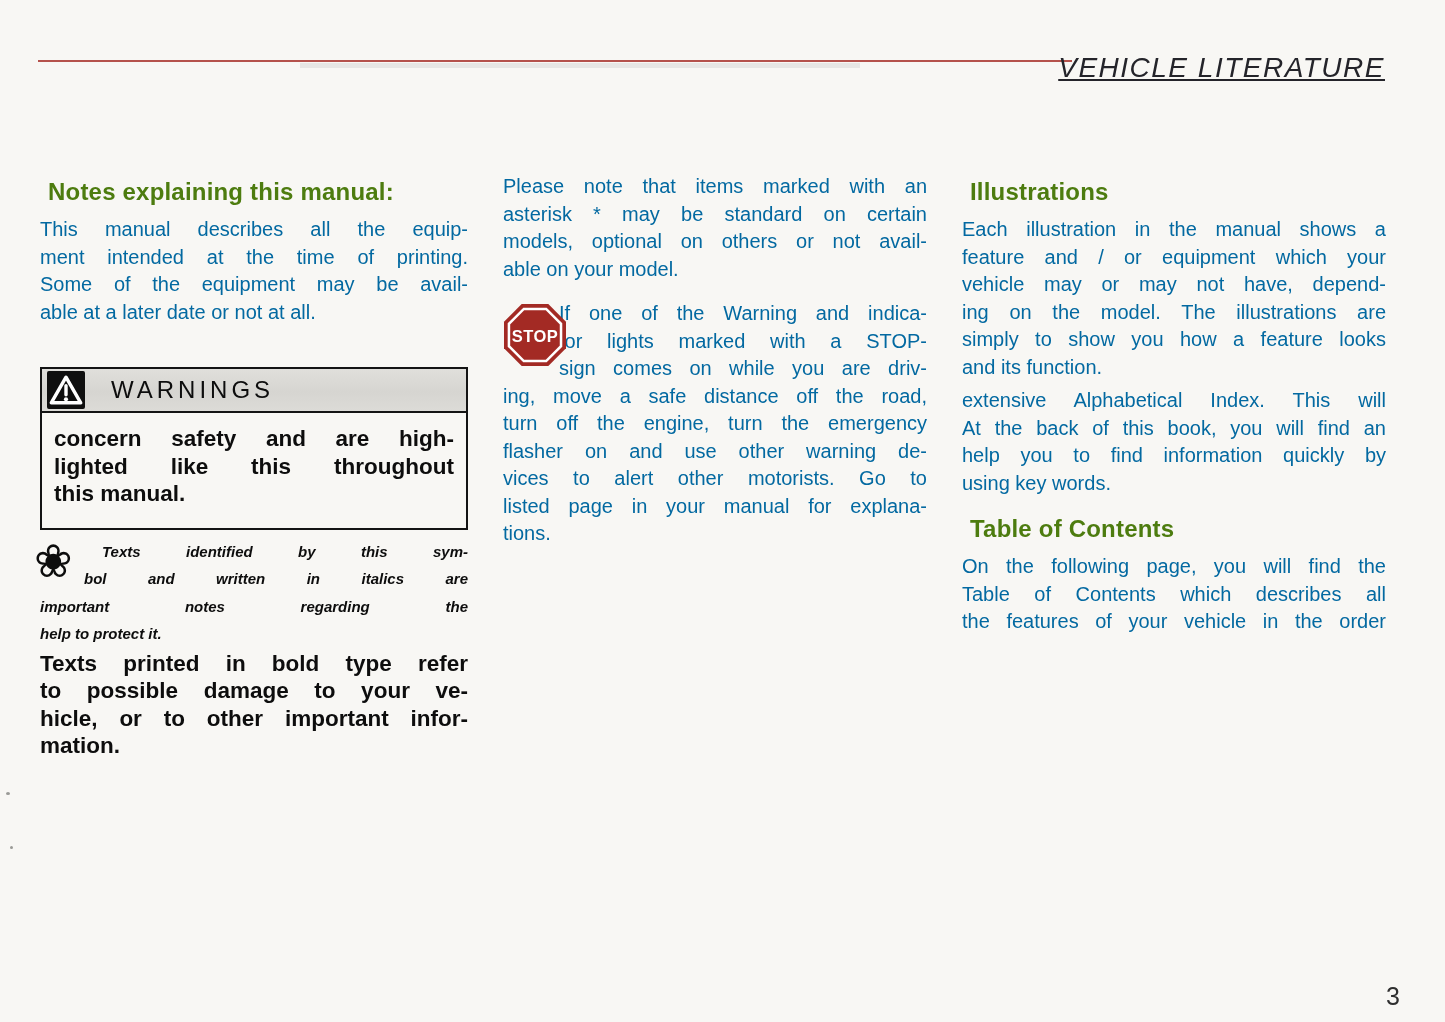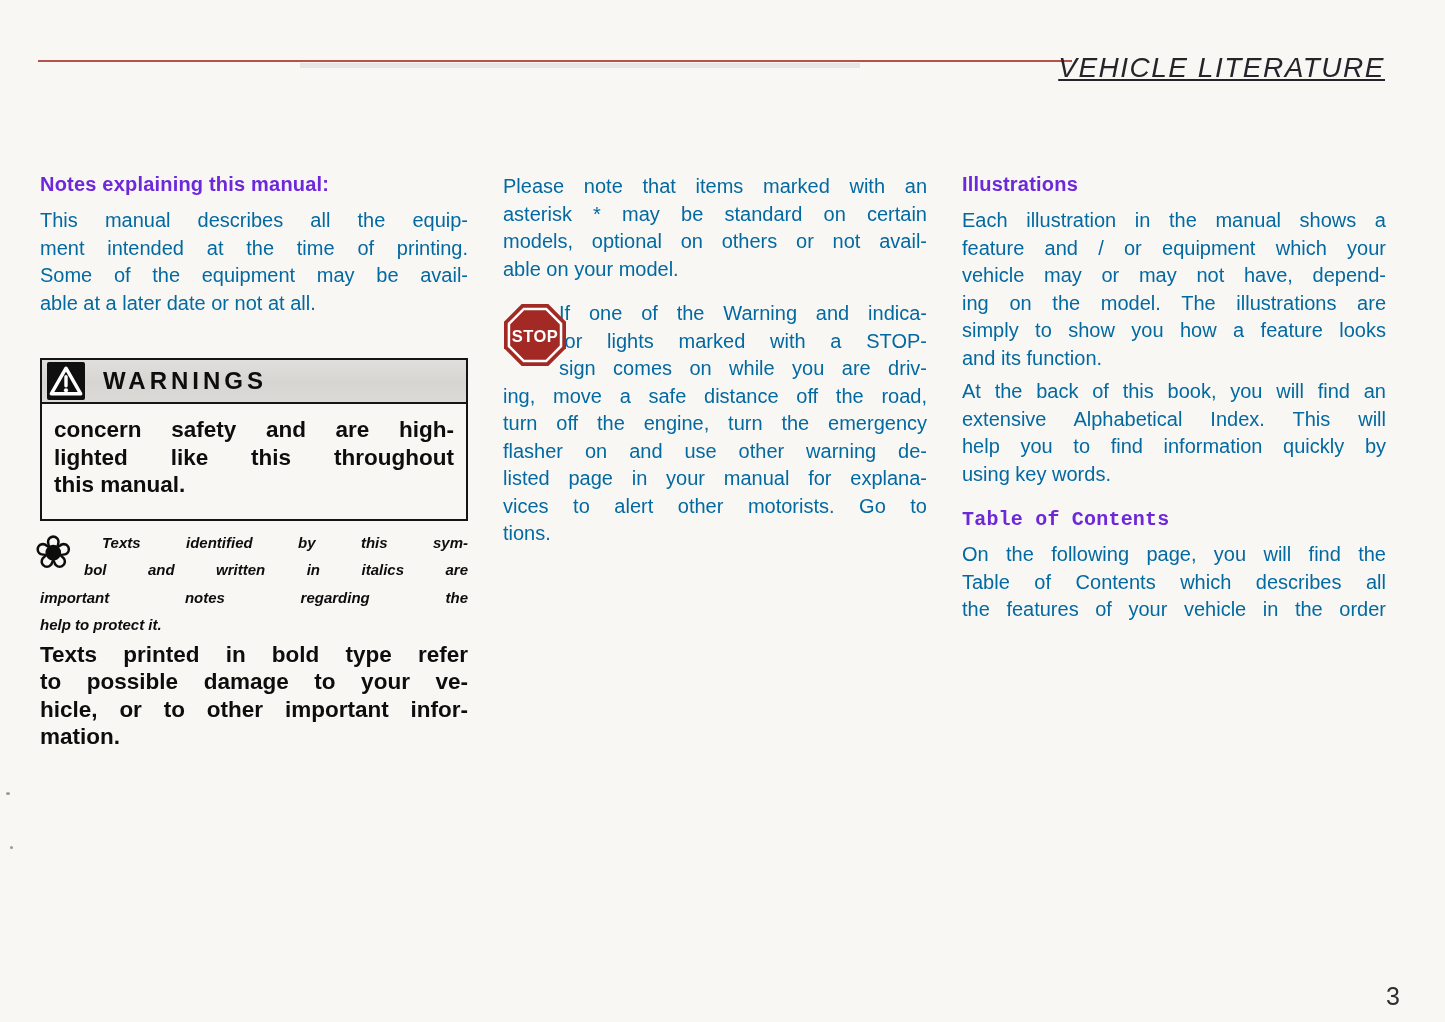--- a/index.html
+++ b/index.html
@@ -16,22 +16,22 @@
     font-size:28px; font-weight:400; font-style:italic; letter-spacing:1.5px;
     color:#24242a; white-space:nowrap;text-decoration:underline;
   }
   
   .col { position:absolute; top:168px; }
   .col1 { left:40px;  width:428px; }
   .col2 { left:503px; width:424px; padding-top:5px; }
   .col3 { left:962px; width:424px; }
   
   .red-heading {
-    margin:0; height:32px; line-height:32px;
-    font-size:20px; font-weight:700; color:#6d28d9; letter-spacing:0.2px;
+    margin:8px; height:32px; line-height:32px;
+    font-size:24px; font-weight:700; color:#4d7c0f; letter-spacing:0.2px;
   }
   
   .jlines { }
   .jline {
     height:27.5px; line-height:27.5px; overflow:hidden;
     text-align:justify; text-align-last:justify;
     font-size:20px; color:#0369a1;
   }
   .jline.last { text-align-last:left; }
   .all-just .jline.last { text-align-last:justify; }
@@ -40,38 +40,38 @@
   .mt7  { margin-top:7px; }
   
   .warnbox { margin-top:41px; border:2px solid #141414; }
   .warnhead {
     height:42px; display:flex; align-items:center;
     background:linear-gradient(180deg,#e0dfdb 0%,#d6d5d1 55%,#dcdbd7 100%);
     border-bottom:2px solid #141414;
   }
   .warnicon { width:38px; height:38px; margin-left:5px; flex:0 0 auto; display:block; }
   .warntitle {
-    margin-left:18px; font-size:24px; font-weight:700; color:#0d0d0d; letter-spacing:4px;text-align:right;
+    margin-left:26px; font-size:24px; font-weight:400; color:#0d0d0d; letter-spacing:4px;text-align:right;
   }
   .warnbody { padding:12px 12px 20px 12px; }
   .eco { position:relative; margin-top:8px; }
   .flower {
     position:absolute; left:-6px; top:-2px;
     font-size:46px; line-height:50px; color:#0d0d0d; font-style:normal;
   }
   .eco-l1 { margin-left:62px; }
   .eco-l2 { margin-left:44px; }
   .boldnote { margin-top:2px; }
   
   .stopnote { position:relative; margin-top:17px; }
   .stopicon { position:absolute; left:0; top:3px; width:64px; height:64px; }
   .stop-ind { margin-left:56px; }
   
   .h-gap1 { margin-top:17px; }
-  .h-gap2 { margin-top:16px;font-family:Liberation Mono, monospace; }
+  .h-gap2 { margin-top:16px; }
   .p-gap  { margin-top:6px; }
   .p-gap2 { margin-top:5px; }
   
   .page-number { position:absolute; top:982px; right:45px; font-size:25px; color:#2f2f2f; }
   
   .speck { position:absolute; background:#9a9a96; border-radius:50%; }
   .speck1 { left:6px;  top:792px; width:4px; height:3px; }
   .speck2 { left:10px; top:846px; width:3px; height:3px; }
 </style>
 </head>
@@ -147,41 +147,41 @@
       </svg>
       <div class="jlines all-just stop-ind">
           <div class="jline">If one of the Warning and indica-</div>
           <div class="jline">tor lights marked with a STOP-</div>
           <div class="jline last">sign comes on while you are driv-</div>
         </div>
       <div class="jlines">
           <div class="jline">ing, move a safe distance off the road,</div>
           <div class="jline">turn off the engine, turn the emergency</div>
           <div class="jline">flasher on and use other warning de-</div>
+          <div class="jline">vices to alert other motorists. Go to</div>
           <div class="jline">listed page in your manual for explana-</div>
-          <div class="jline">vices to alert other motorists. Go to</div>
           <div class="jline last">tions.</div>
         </div>
     </div>
   </section>
 
   <section class="col col3">
     <h2 class="red-heading">Illustrations</h2>
     <div class="jlines mt7">
         <div class="jline">Each illustration in the manual shows a</div>
         <div class="jline">feature and / or equipment which your</div>
         <div class="jline">vehicle may or may not have, depend-</div>
         <div class="jline">ing on the model. The illustrations are</div>
         <div class="jline">simply to show you how a feature looks</div>
         <div class="jline last">and its function.</div>
       </div>
 
     <div class="jlines p-gap">
+        <div class="jline">extensive Alphabetical Index. This will</div>
         <div class="jline">At the back of this book, you will find an</div>
-        <div class="jline">extensive Alphabetical Index. This will</div>
         <div class="jline">help you to find information quickly by</div>
         <div class="jline last">using key words.</div>
       </div>
 
     <h2 class="red-heading h-gap2">Table of Contents</h2>
     <div class="jlines p-gap2">
         <div class="jline">On the following page, you will find the</div>
         <div class="jline">Table of Contents which describes all</div>
         <div class="jline">the features of your vehicle in the order</div>
       </div>

